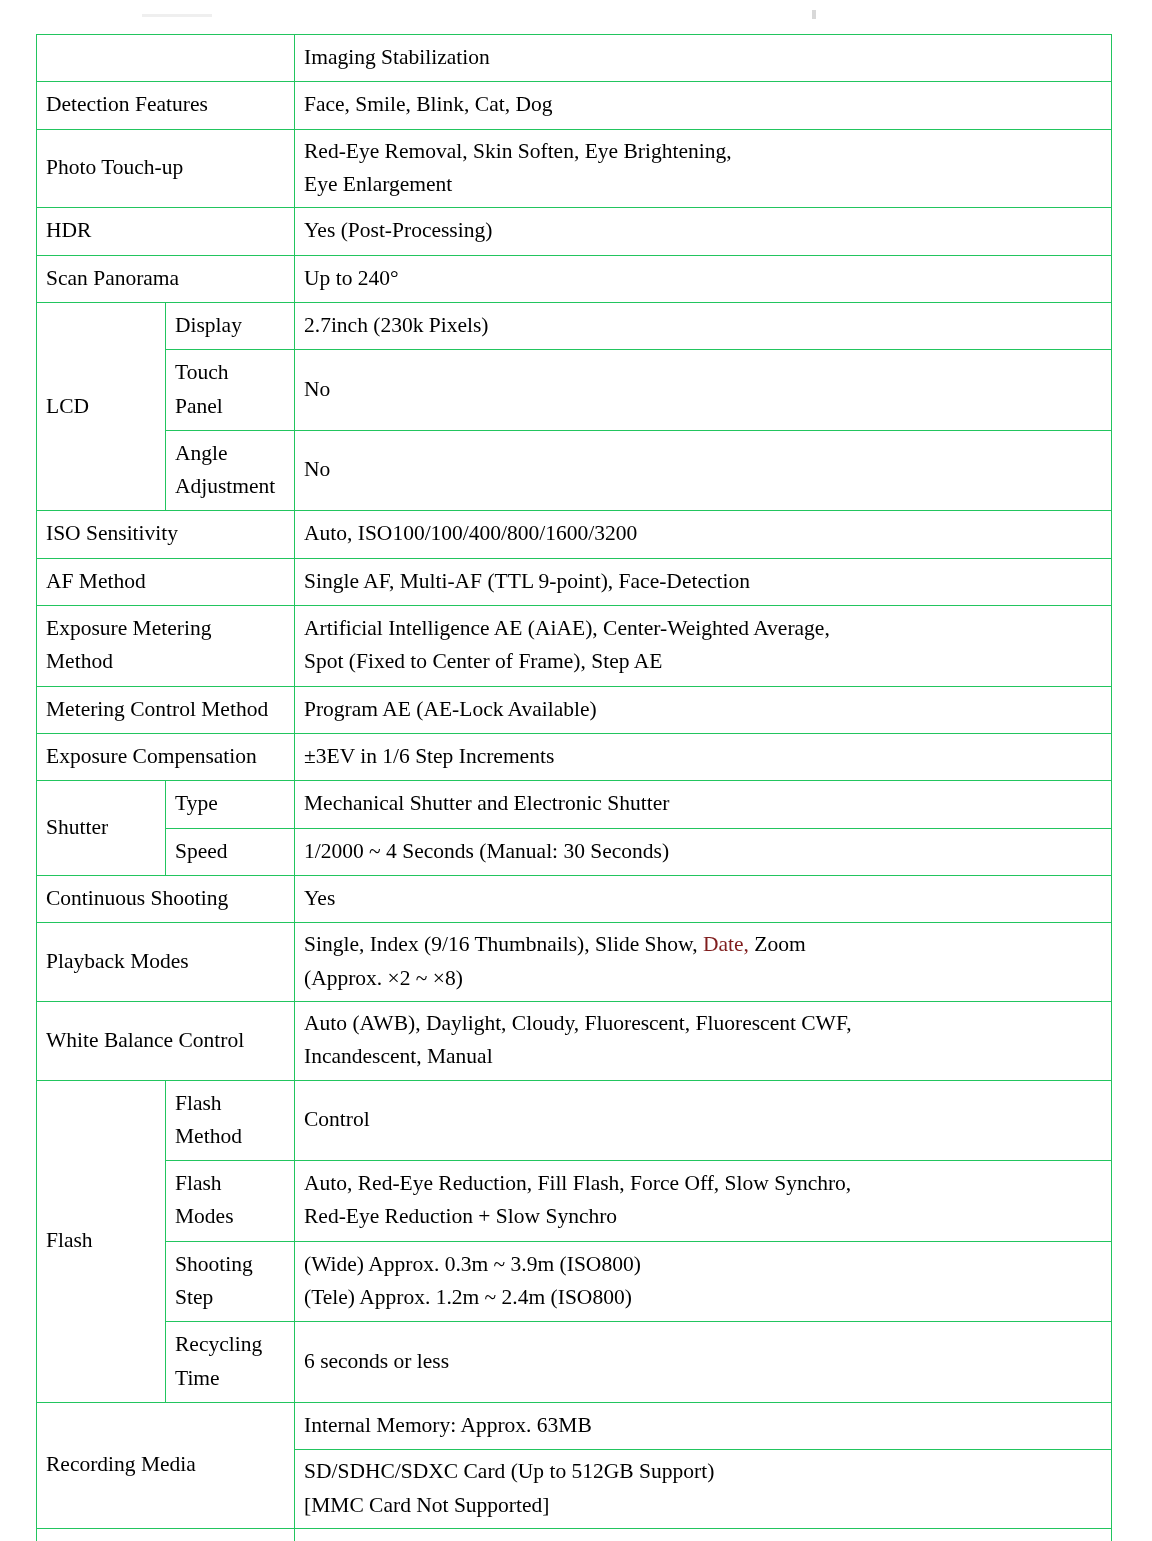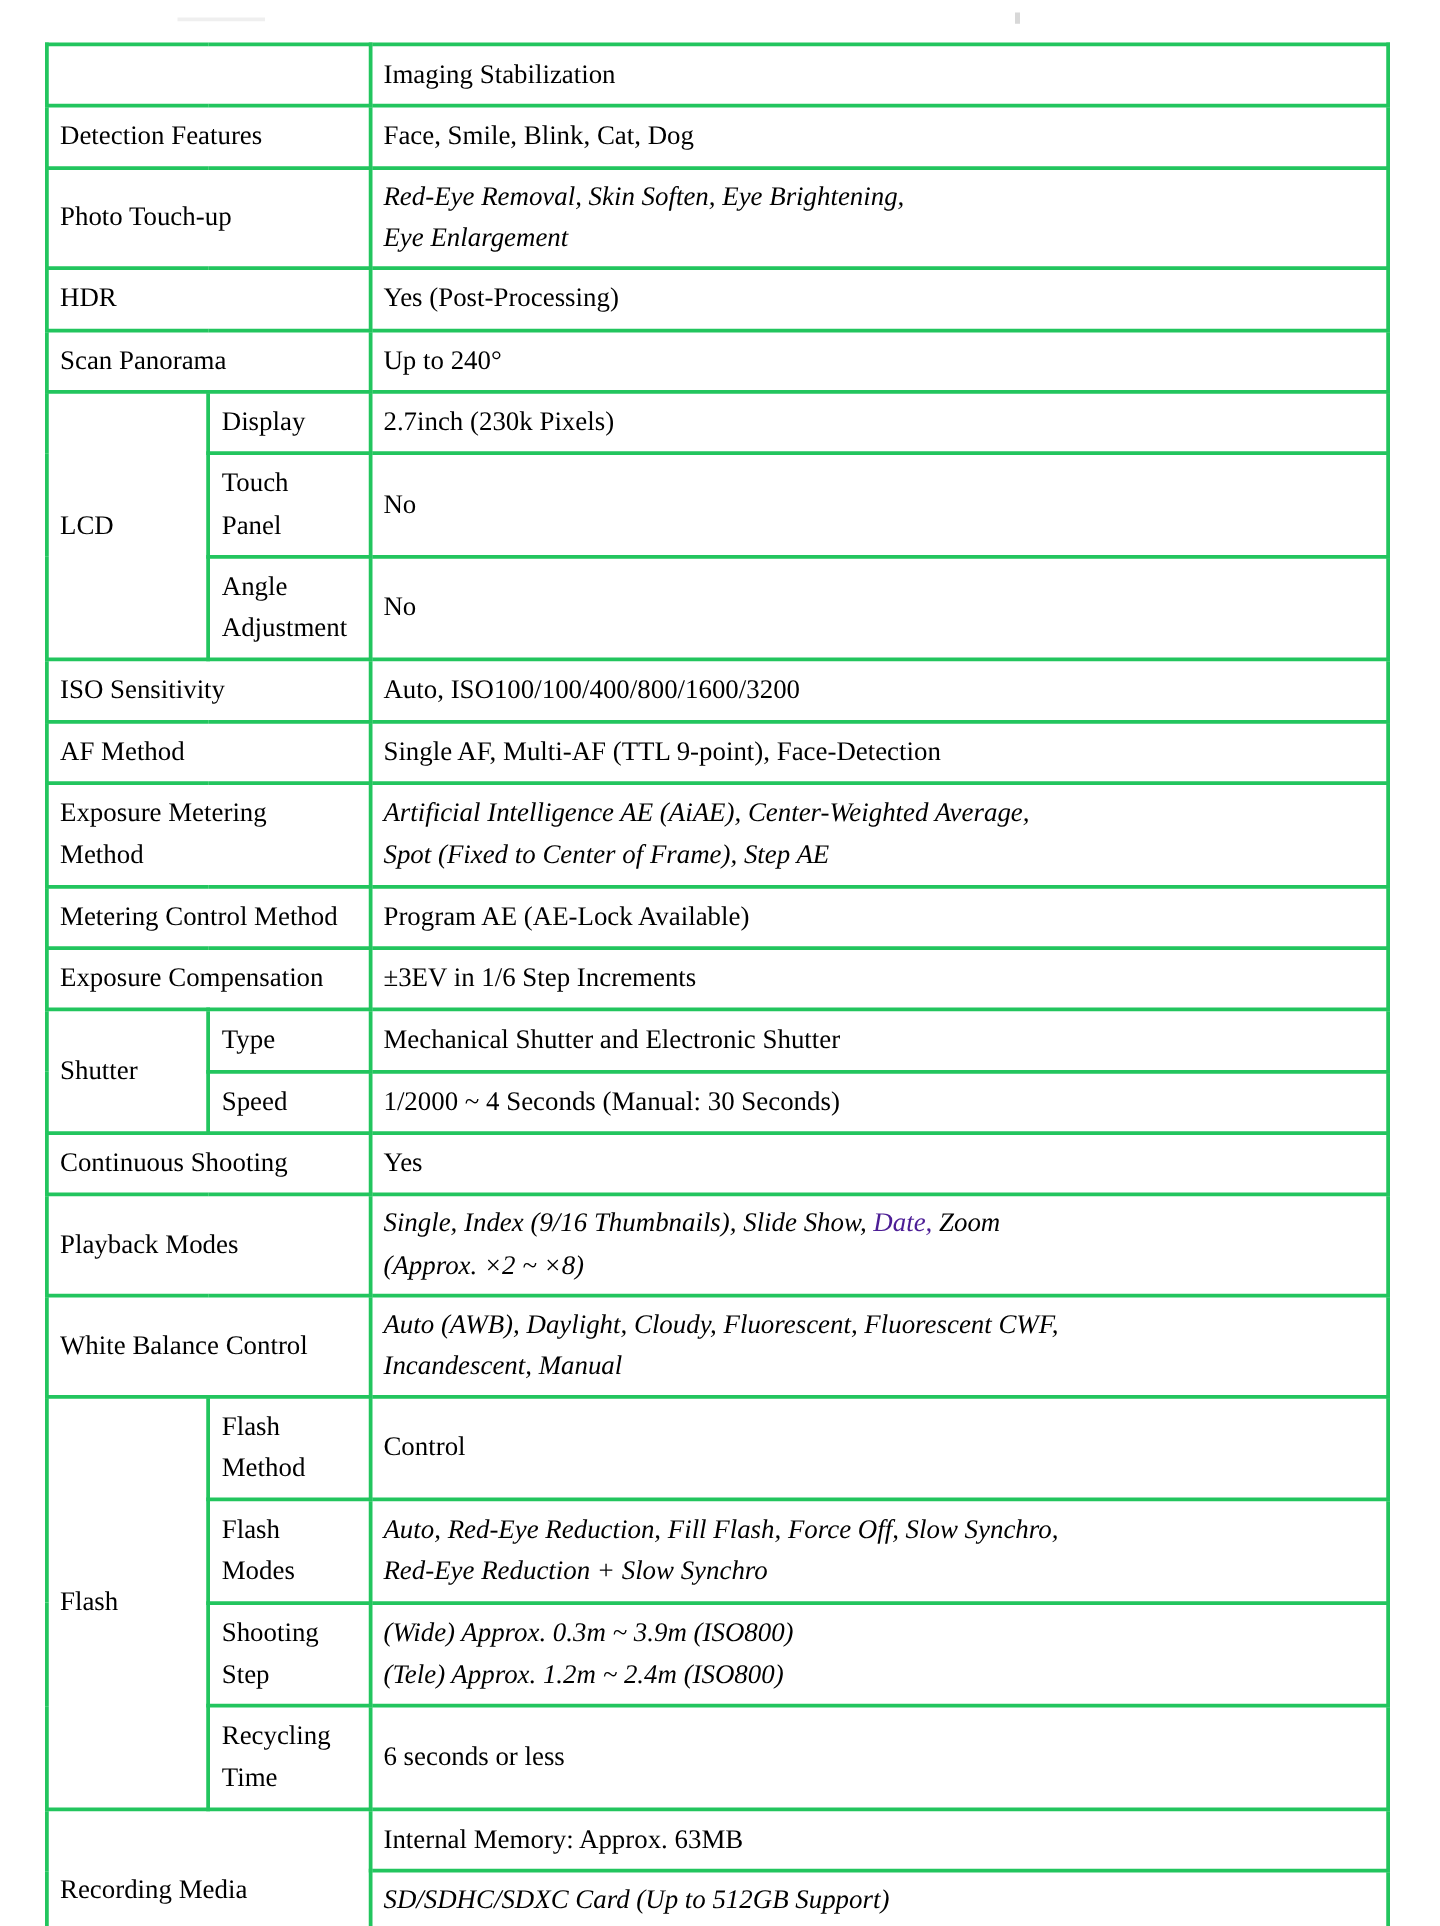--- a/index.html
+++ b/index.html
@@ -21,44 +21,43 @@
     padding: 34px 36px 0 36px;
   }
   table.spec {
     width: 1076px;
     border-collapse: collapse;
     table-layout: fixed;
     font-size: 21.5px;
     line-height: 1.55;
   }
   table.spec td {
-    border: 3px solid #22c55e;
+    border: 1px solid #22c55e;
     padding: 6px 24px 7px 9px;
     vertical-align: middle;
     font-weight: 400;
   }
   td.label {
     width: 182px;
   }
   td.sublabel {
     width: 244px;
   }
   td.value {
     width: 650px;
   }
   .line {
     display: block;
   }
   .accent {
-    color: #4c1d95;
+    color: #7f1d1d;
   }
   td.value.multi {
     padding-top: 5px;
     padding-bottom: 6px;
-    font-style: italic;
   }
   .mark-top-left {
     position: absolute;
     left: 142px;
     top: 14px;
     width: 70px;
     height: 3px;
     background: #efefef;
   }
   .mark-top-right {

